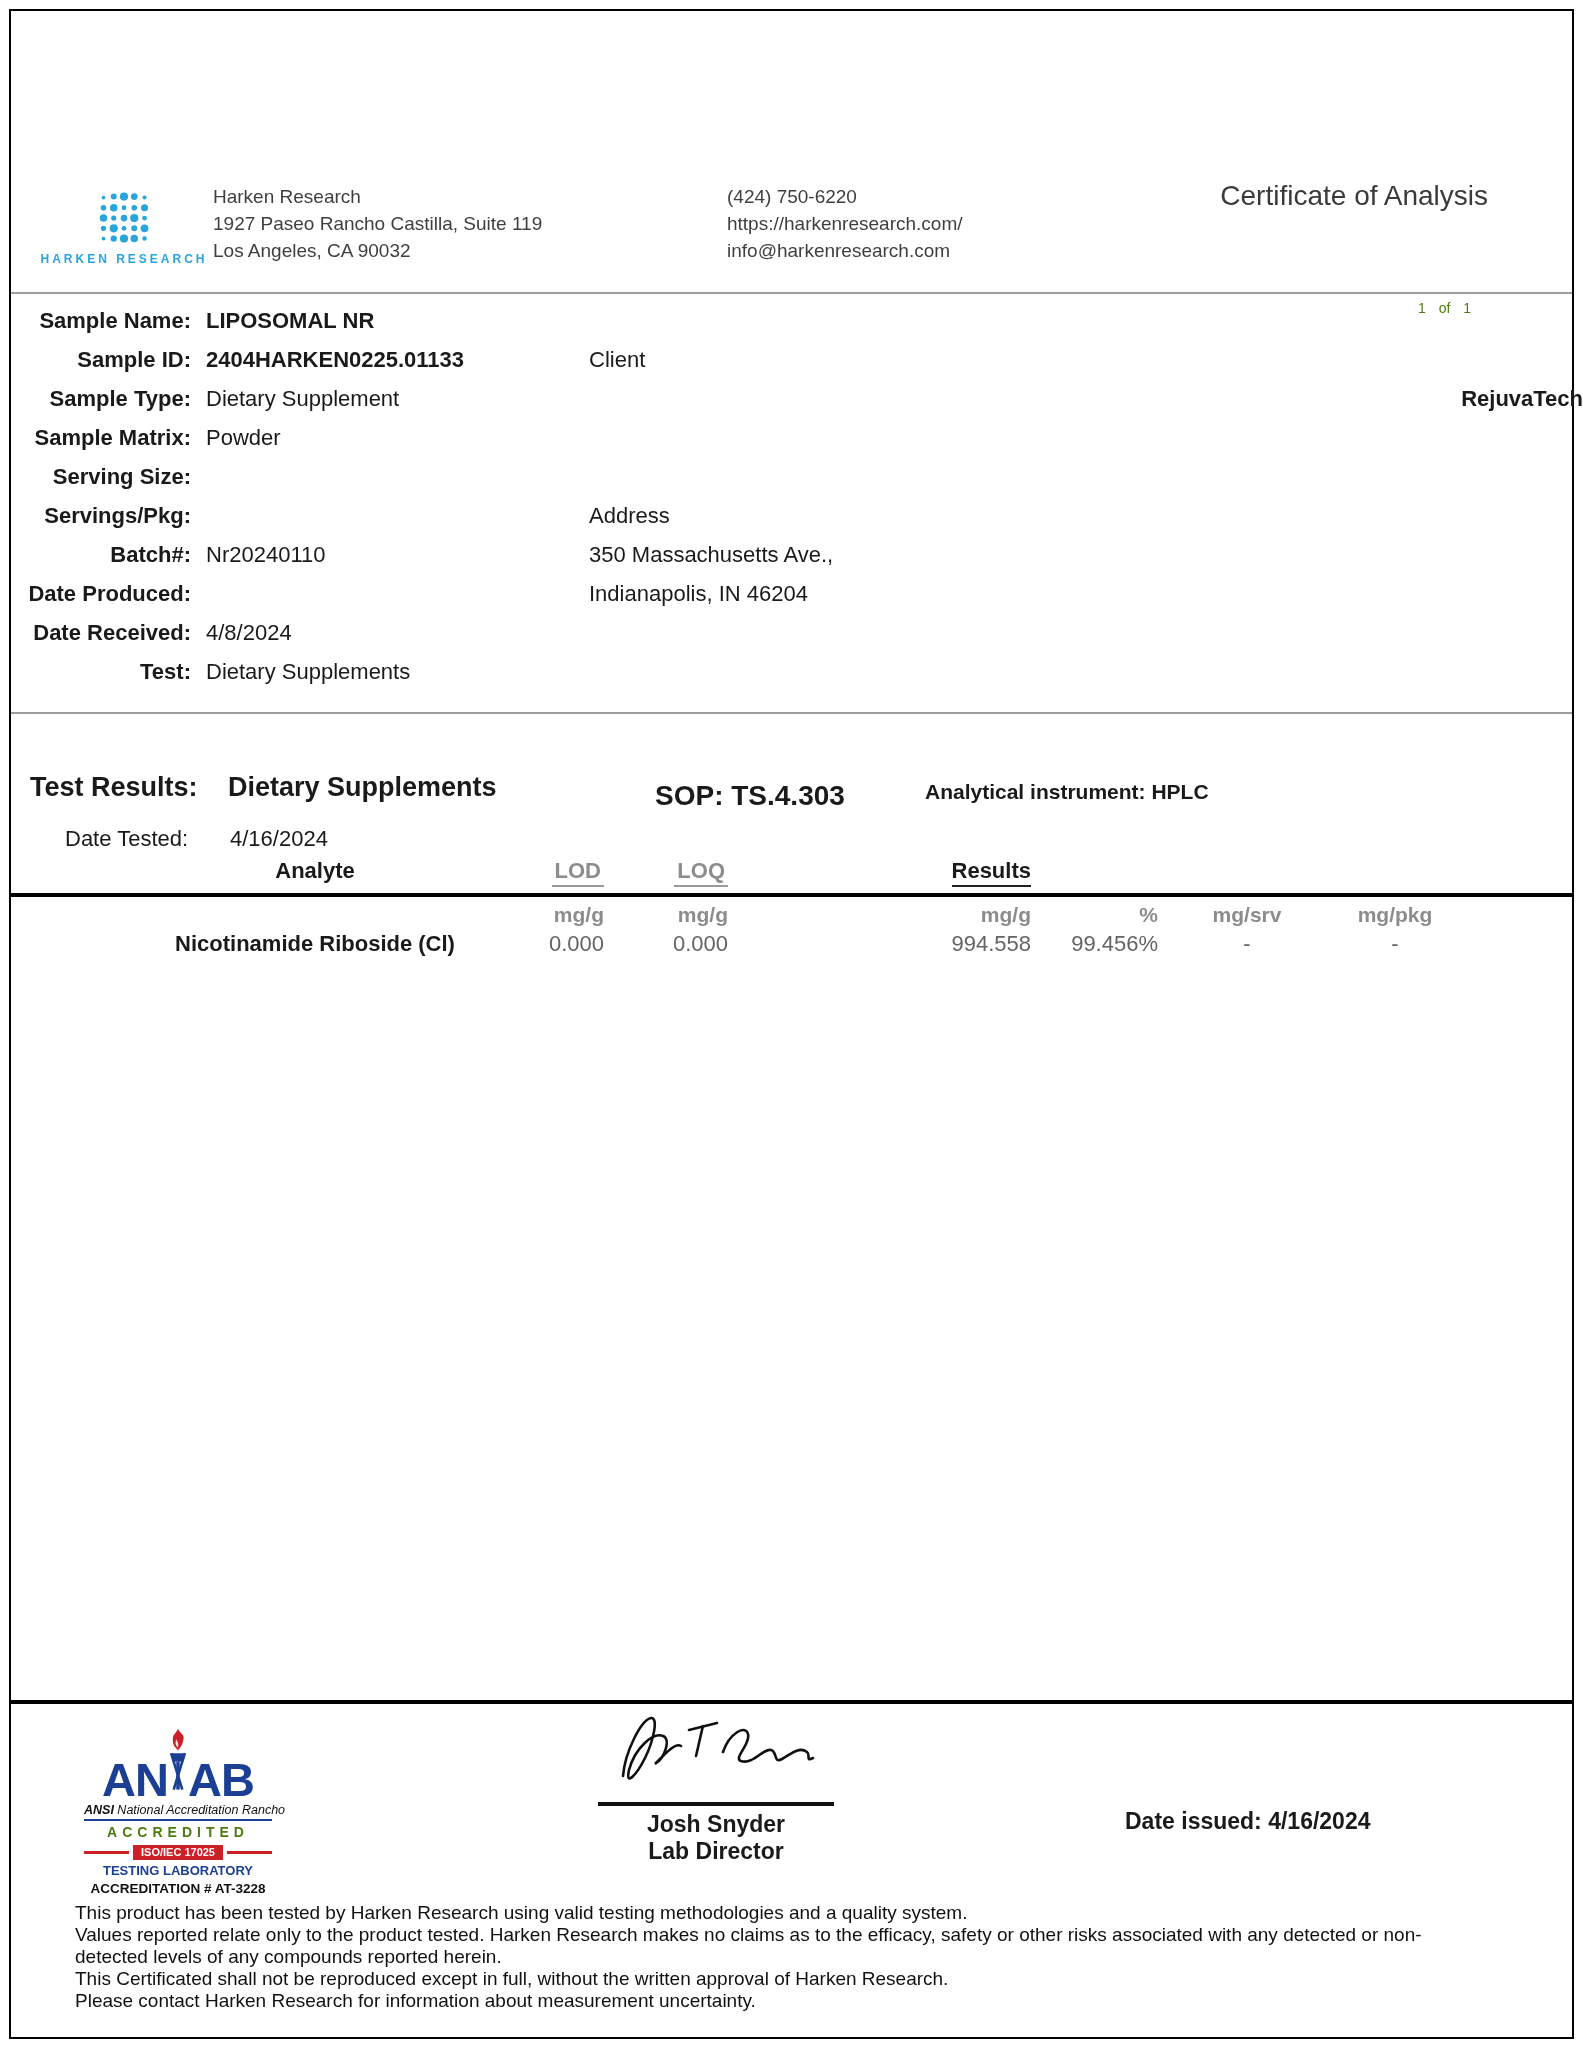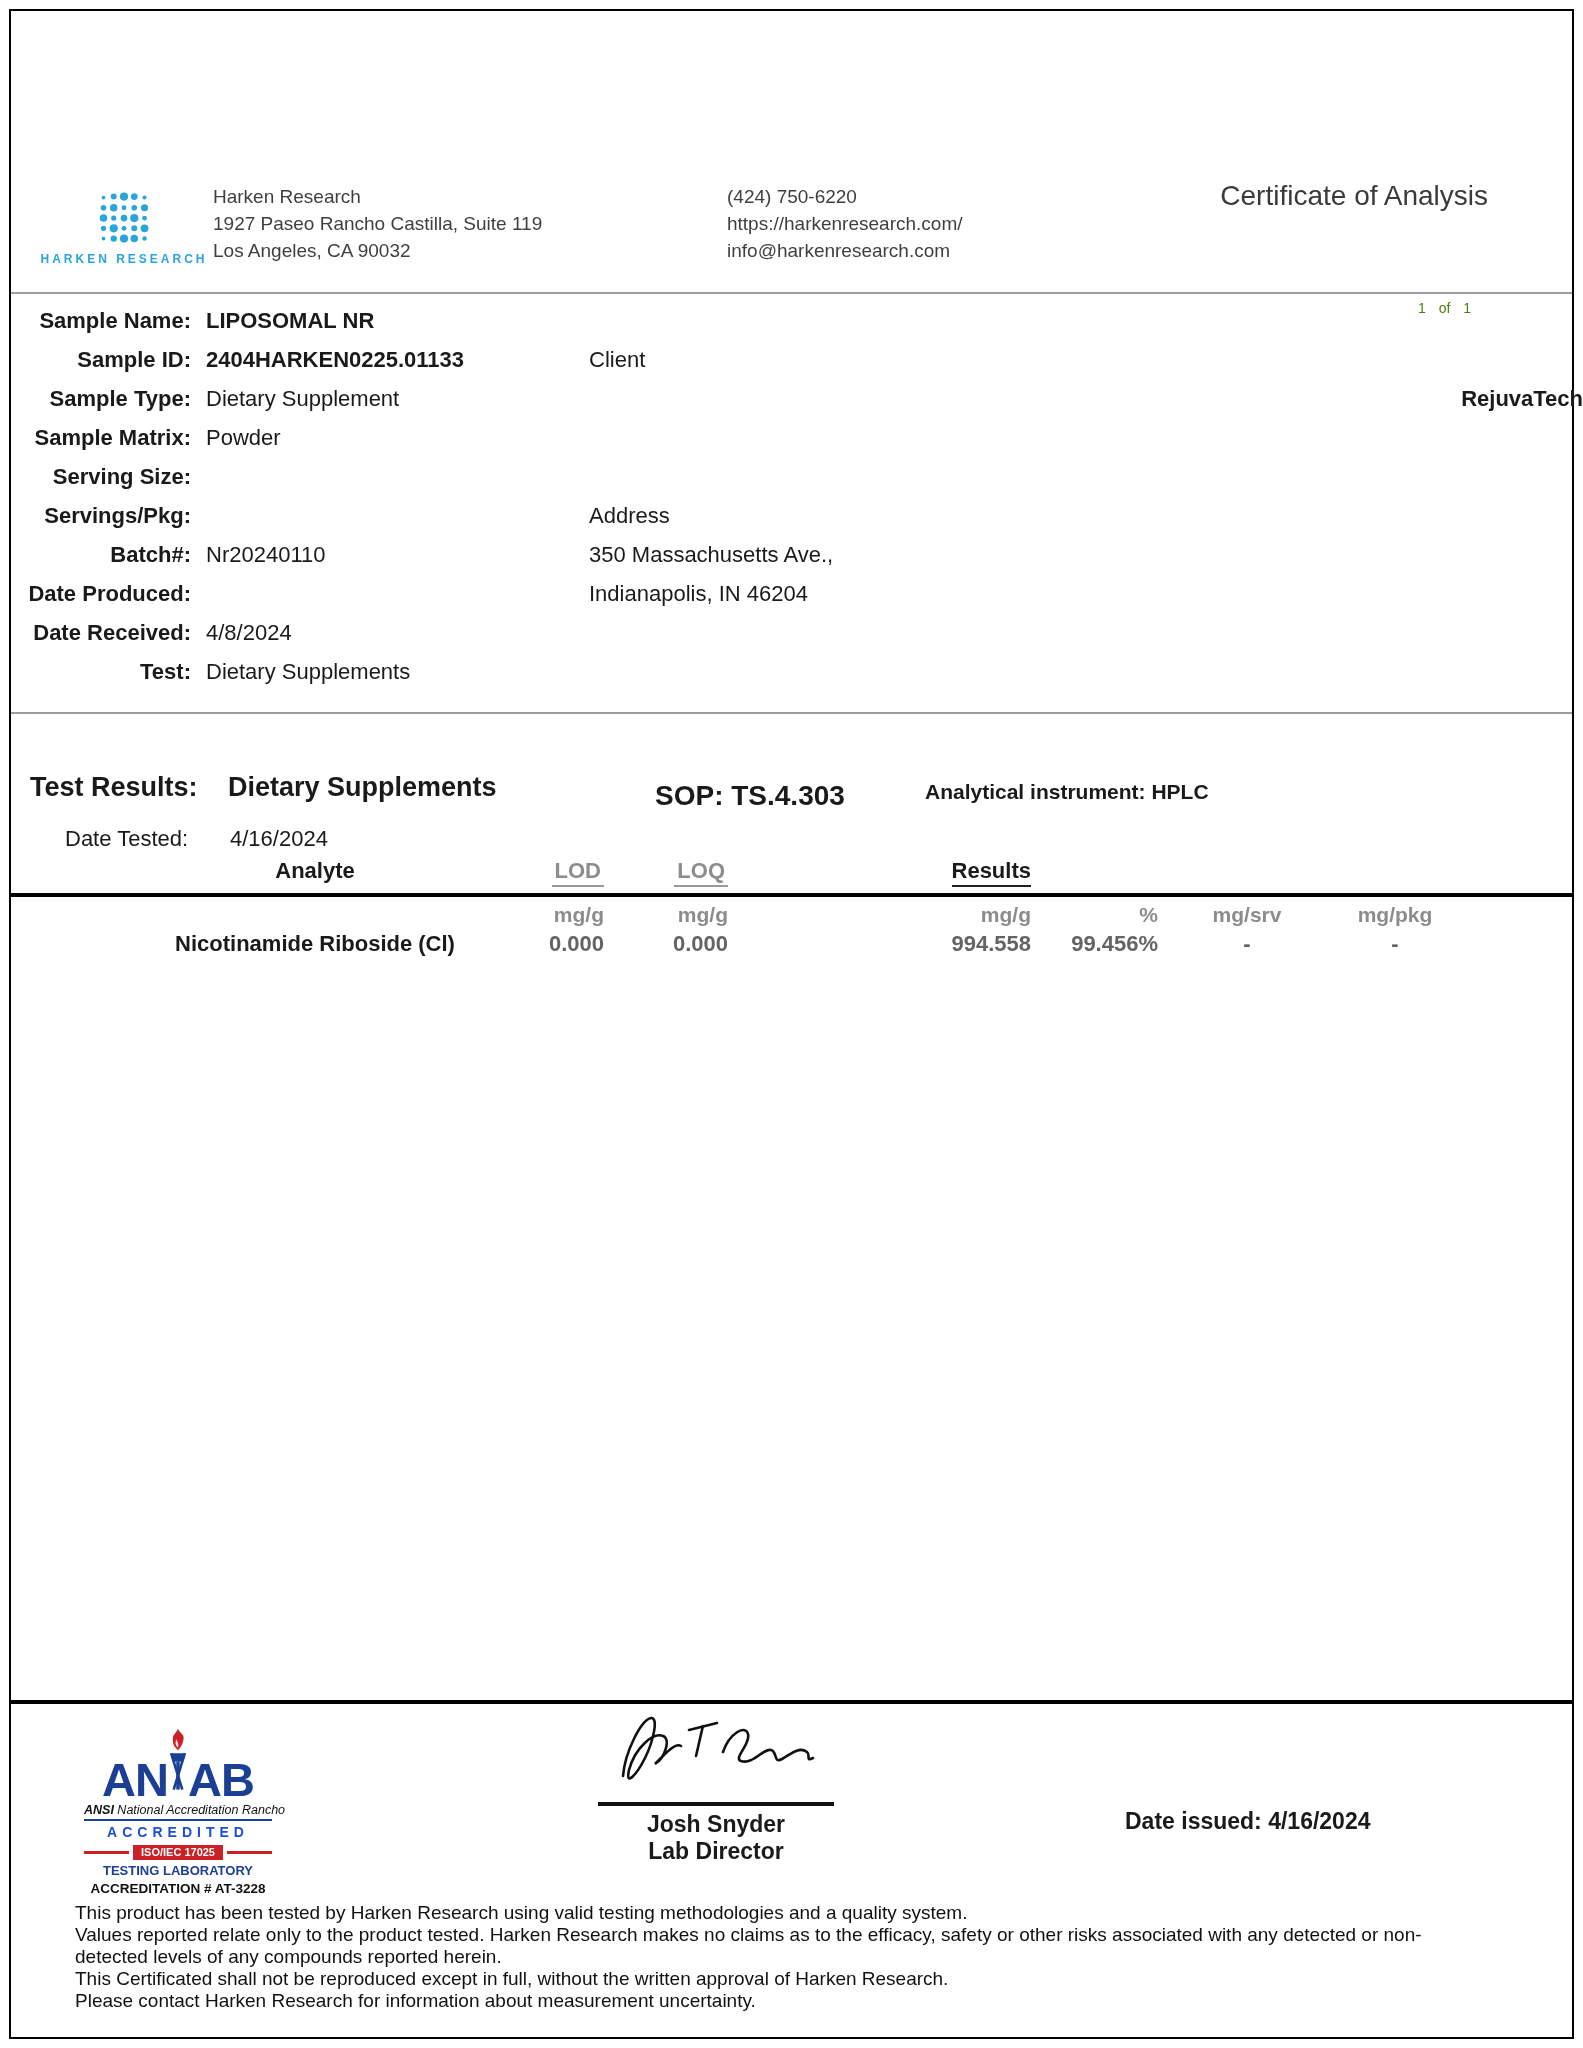--- a/index.html
+++ b/index.html
@@ -39,36 +39,36 @@
   .tr-dt-value { position:absolute; left:230px; top:826px; font-size:22px; }
 
   .t-row { position:absolute; left:0; width:1460px; display:grid; grid-template-columns:480px 130px 124px 303px 127px 166px 130px; font-size:22px; }
   .t-header { top:858px; }
   .t-units  { top:903px; font-size:21px; }
   .t-data   { top:931px; }
   .c1 { padding-left:150px; text-align:center; }
   .c-right { text-align:right; padding-right:6px; }
   .c-center { text-align:center; }
   .g  { color:#8c8c8c; font-weight:bold; }
-  .gv { color:#646464; font-weight:bold; }
+  .gv { color:#646464; font-weight:normal; }
   .bk { font-weight:bold; color:#1a1a1a; }
   .u-gray  { display:inline-block; border-bottom:2px solid #9a9a9a; padding:0 3px 1px 3px; }
   .u-black { display:inline-block; border-bottom:2px solid #222; padding-bottom:1px; }
   .thick-line { position:absolute; left:11px; right:11px; top:893px; height:4px; background:#000; }
 
   
   .footer-line { position:absolute; left:11px; right:11px; top:1700px; height:4px; background:#000; }
 
   .anab { position:absolute; left:84px; top:1720px; width:188px; text-align:center; }
   .anab-logo { display:flex; justify-content:center; align-items:flex-end; height:80px; }
   .anab-letters { font-size:47px; font-weight:bold; color:#1b3f94; line-height:0.85; letter-spacing:-1px; }
   .anab-torch { margin:0 -3px; position:relative; top:4px; }
   .anab-board { margin-top:3px; font-size:12.5px; font-style:italic; color:#111; border-bottom:2px solid #1b3f94; padding-bottom:2px; white-space:nowrap; }
   .anab-board .ansi { font-weight:bold; }
-  .anab-accredited { margin-top:3px; color:#1d4ed8; font-weight:bold; font-size:14px; letter-spacing:5px; white-space:nowrap; }
+  .anab-accredited { margin-top:3px; color:#4d7c0f; font-weight:bold; font-size:14px; letter-spacing:5px; white-space:nowrap; }
   .anab-iso-row { display:flex; align-items:center; gap:4px; margin-top:5px; }
   .iso-line { flex:1; height:3px; background:#cc2027; }
   .iso-badge { background:#cc2027; color:#fff; font-weight:bold; font-size:11px; padding:1px 8px 2px 8px; white-space:nowrap; }
   .anab-lab { margin-top:3px; color:#1b3f94; font-weight:bold; font-size:13px; }
   .anab-acc-num { margin-top:3px; color:#111; font-weight:bold; font-size:13.5px; white-space:nowrap; }
 
   .sig-block { position:absolute; left:598px; top:1706px; width:236px; text-align:center; }
   .sig-line { height:4px; background:#111; margin-top:0; }
   .sig-name { font-weight:bold; font-size:23px; margin-top:5px; }
   .sig-title { font-weight:bold; font-size:23px; }

